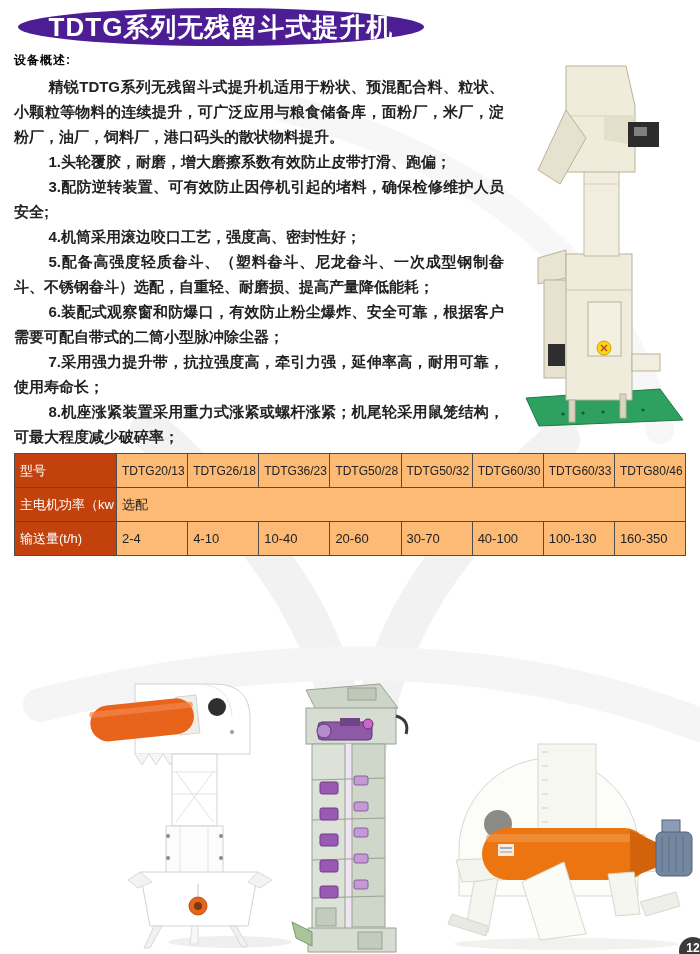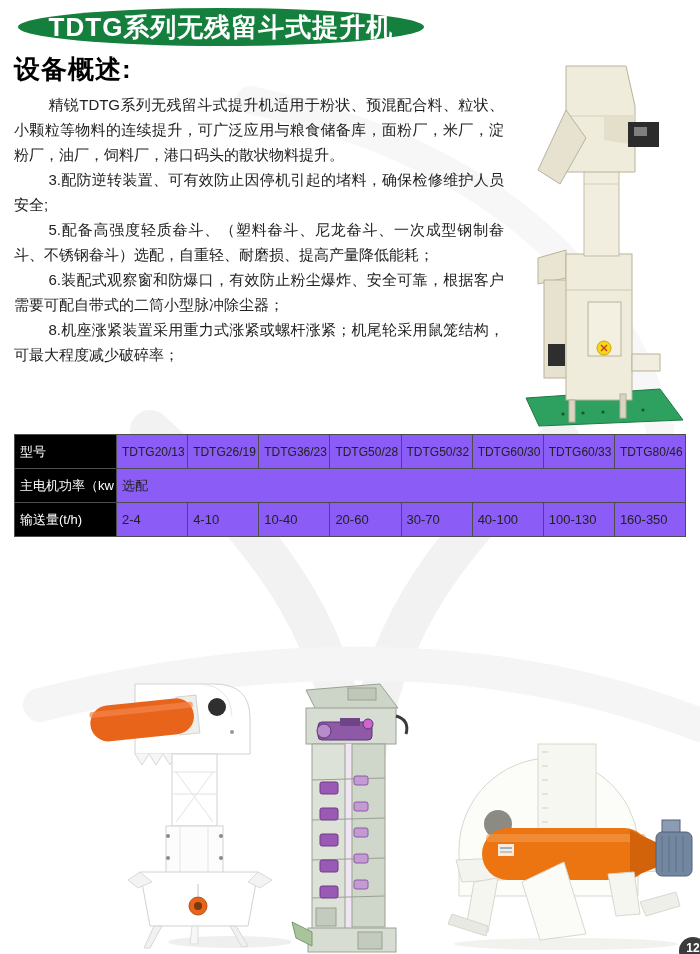--- a/index.html
+++ b/index.html
@@ -11,58 +11,58 @@
     overflow: hidden;
     font-family: "Liberation Sans", "DejaVu Sans", sans-serif;
     color: #1a1a1a;
   }
   .watermark { position:absolute; left:0; top:0; z-index:0; }
   .content { position:absolute; left:14px; top:50px; width:676px; z-index:1; }
 
   .banner {
     position:absolute; left:18px; top:8px; z-index:2;
     width: 406px; height: 38px;
-    background: #15803d;
+    background: #4c1d95;
     border-radius: 50%;
     display:flex; align-items:center; justify-content:center;
   }
   .banner span {
     color:#ffffff; font-size:26px; font-weight:bold; letter-spacing:1px;
     white-space:nowrap;
   }
 
   h2.sec {
-    font-size:26px; font-weight:bold; color:#000;
+    font-size:12px; font-weight:bold; color:#000;
     letter-spacing:1px; margin:6px 0 5px 0;
   }
   h2.first { margin-top:2px; }
 
   p.body {
     font-size:15px; line-height:25px; color:#222;
-    text-indent:2.3em; text-align:justify;
+    text-indent:2.3em; text-align:justify;font-weight:bold;
   }
 
   .main-photo {
     float:right; width:182px; height:374px;
     margin:4px 0 6px 4px;
   }
 
   .params-heading { clear:both; margin-top:10px; }
 
   table.params {
     width:672px; table-layout:fixed; border-collapse:collapse;
     margin-top:4px; font-size:13px;
   }
   table.params td {
     border:1px solid #4d4d4d; height:34px;
-    padding:2px 3px 2px 5px; background:#8b5cf6; color:#222;
+    padding:2px 3px 2px 5px; background:#fdba74; color:#222;
     overflow:hidden; white-space:nowrap;
   }
   table.params td.hd {
-    background:#000000; color:#ffffff; width:102px; font-size:13px;
+    background:#c2410c; color:#ffffff; width:102px; font-size:13px;
   }
   table.params td.model { font-size:12px; letter-spacing:0; }
 
   .img-left  { position:absolute; left:80px;  top:676px; z-index:1; }
   .img-mid   { position:absolute; left:288px; top:680px; z-index:1; }
   .img-right { position:absolute; left:426px; top:742px; z-index:1; }
 
   .page-badge {
     position:absolute; right:-7px; bottom:-11px; z-index:3;
     width:28px; height:28px; border-radius:50%;
@@ -124,32 +124,35 @@
         <rect x="126" y="73" width="13" height="9" fill="#7f7f7f"></rect>
 
         <rect x="61" y="346" width="6" height="22" fill="#d9d5c2" stroke="#b8b29a"></rect>
         <rect x="112" y="340" width="6" height="24" fill="#d9d5c2" stroke="#b8b29a"></rect>
       </svg>
     </div>
 
     <h2 class="sec first">设备概述:</h2>
     <p class="body">精锐TDTG系列无残留斗式提升机适用于粉状、预混配合料、粒状、小颗粒等物料的连续提升，可广泛应用与粮食储备库，面粉厂，米厂，淀粉厂，油厂，饲料厂，港口码头的散状物料提升。</p>
 
+    <p class="body">1.头轮覆胶，耐磨，增大磨擦系数有效防止皮带打滑、跑偏；</p>
     <p class="body">3.配防逆转装置、可有效防止因停机引起的堵料，确保检修维护人员安全;</p>
+    <p class="body">4.机筒采用滚边咬口工艺，强度高、密封性好；</p>
     <p class="body">5.配备高强度轻质畚斗、（塑料畚斗、尼龙畚斗、一次成型钢制畚斗、不锈钢畚斗）选配，自重轻、耐磨损、提高产量降低能耗；</p>
     <p class="body">6.装配式观察窗和防爆口，有效防止粉尘爆炸、安全可靠，根据客户需要可配自带式的二筒小型脉冲除尘器；</p>
+    <p class="body">7.采用强力提升带，抗拉强度高，牵引力强，延伸率高，耐用可靠，使用寿命长；</p>
     <p class="body">8.机座涨紧装置采用重力式涨紧或螺杆涨紧；机尾轮采用鼠笼结构，可最大程度减少破碎率；</p>
 
 
     <table class="params">
       <tbody>
           <tr>
         <td class="hd">型号</td>
         <td class="model">TDTG20/13</td>
-        <td class="model">TDTG26/19</td>
+        <td class="model">TDTG26/18</td>
         <td class="model">TDTG36/23</td>
         <td class="model">TDTG50/28</td>
         <td class="model">TDTG50/32</td>
         <td class="model">TDTG60/30</td>
         <td class="model">TDTG60/33</td>
         <td class="model">TDTG80/46</td>
       </tr>
       <tr>
         <td class="hd">主电机功率（kw）</td>
         <td colspan="8">选配</td>

